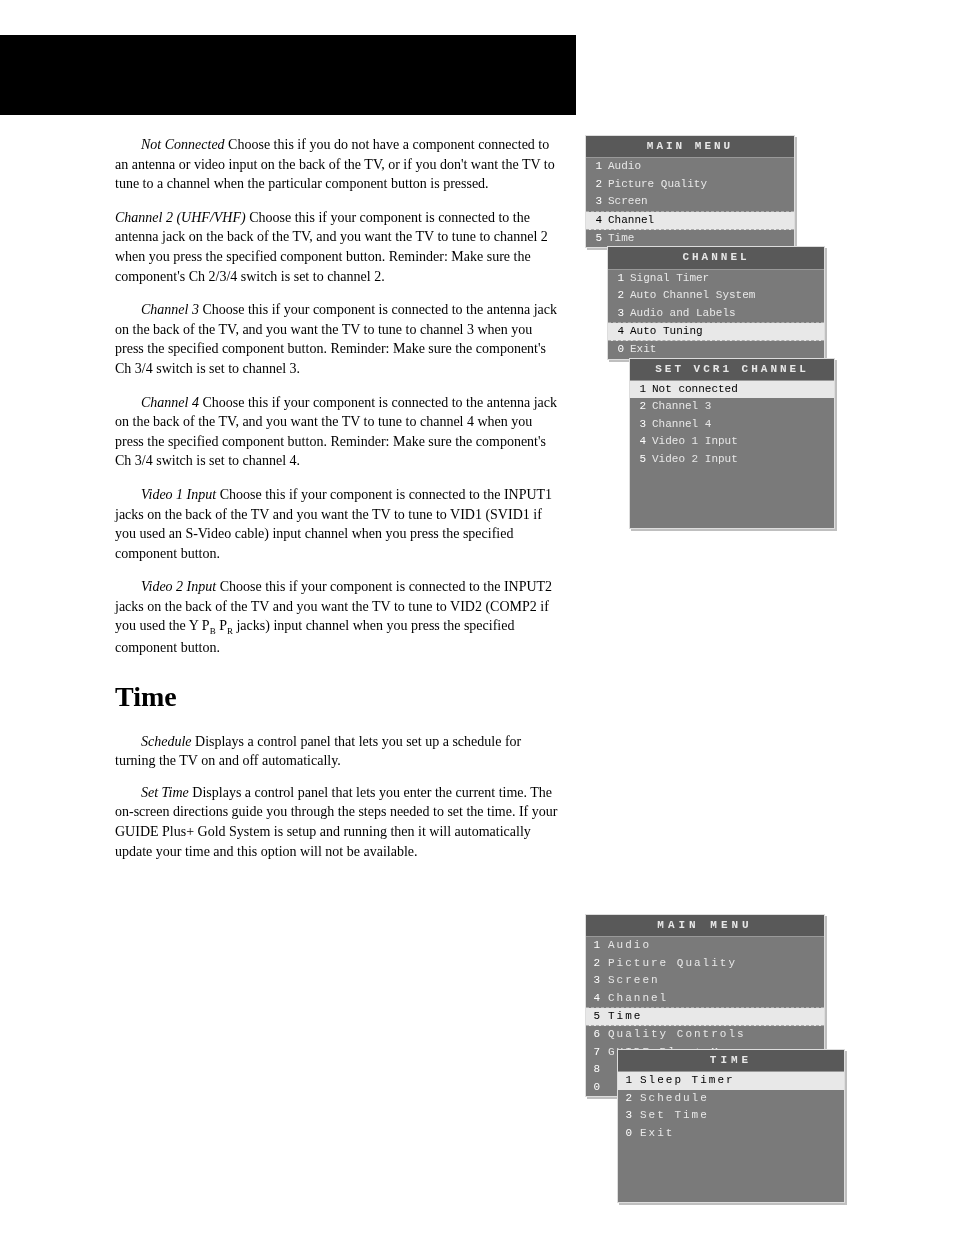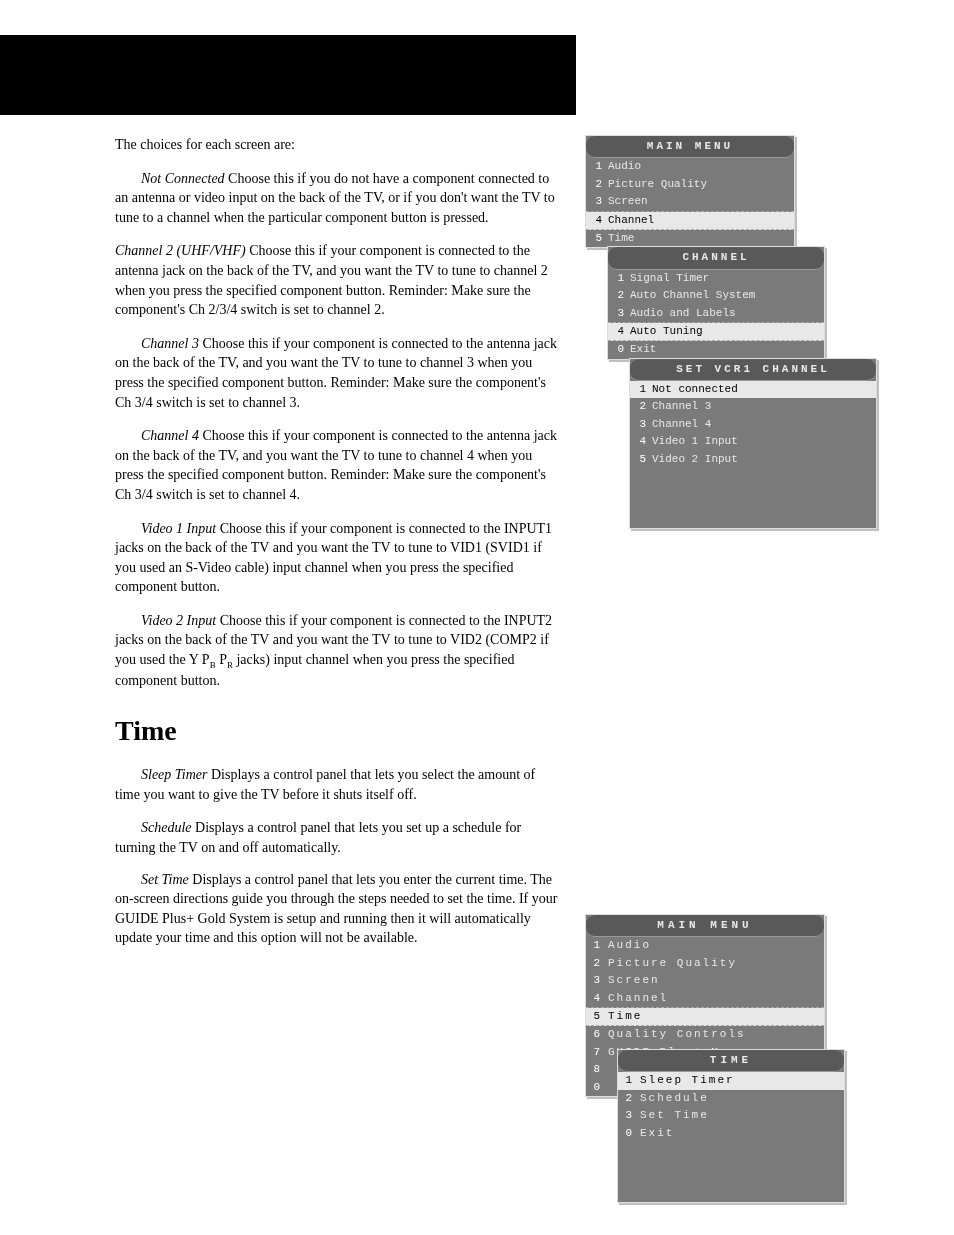--- a/index.html
+++ b/index.html
@@ -49,21 +49,20 @@
     border: 1px solid #ddd;
     box-shadow: 2px 2px 0 rgba(0,0,0,0.25);
   }
   .osd-title {
     background: #595959;
     text-align: center;
     letter-spacing: 3px;
     font-weight: bold;
     padding: 3px 0;
     border-bottom: 1px solid #999;
-    border-radius: 9px;
   }
   .osd-row {
     padding: 1px 6px;
     display: flex;
     gap: 6px;
     white-space: nowrap;
   }
   .osd-row .num { width: 10px; text-align: right; color: #fff; }
   .osd-row.selected {
     background: #e8e8e8;
@@ -88,21 +87,20 @@
   .osd2 .osd-row { letter-spacing: 2px; }
   .sub { font-size: 9px; vertical-align: sub; }
 </style>
 </head>
 <body>
 
 <div class="header-bar"></div>
 
 <div class="content">
   <div class="left-col">
-    <p class="para">The choices for each screen are:</p>
 
     <p class="para">
       <span class="option-term" style="margin-left:26px">Not Connected</span>
       <span>Choose this if you do not have a component connected to an antenna or video input on the back of the TV, or if you don't want the TV to tune to a channel when the particular component button is pressed.</span>
     </p>
 
     <p class="para">
       <span class="option-term" style="">Channel 2 (UHF/VHF)</span>
       <span>Choose this if your component is connected to the antenna jack on the back of the TV, and you want the TV to tune to channel 2 when you press the specified component button. Reminder: Make sure the component's Ch 2/3/4 switch is set to channel 2.</span>
     </p>
@@ -122,24 +120,20 @@
       <span>Choose this if your component is connected to the INPUT1 jacks on the back of the TV and you want the TV to tune to VID1 (SVID1 if you used an S-Video cable) input channel when you press the specified component button.</span>
     </p>
 
     <p class="para">
       <span class="option-term" style="margin-left:26px">Video 2 Input</span>
       <span>Choose this if your component is connected to the INPUT2 jacks on the back of the TV and you want the TV to tune to VID2 (COMP2 if you used the Y P</span><span class="sub">B</span><span> P</span><span class="sub">R</span><span> jacks) input channel when you press the specified component button.</span>
     </p>
 
     <h2 class="time-heading">Time</h2>
 
-    <p class="para">
-      <span class="option-term" style="margin-left:26px">Sleep Timer</span>
-      <span>Displays a control panel that lets you select the amount of time you want to give the TV before it shuts itself off.</span>
-    </p>
 
     <p class="para" style="margin-bottom:12px">
       <span class="option-term" style="margin-left:26px">Schedule</span>
       <span>Displays a control panel that lets you set up a schedule for turning the TV on and off automatically.</span>
     </p>
 
     <p class="para">
       <span class="option-term" style="margin-left:26px">Set Time</span>
       <span>Displays a control panel that lets you enter the current time. The on-screen directions guide you through the steps needed to set the time. If your GUIDE Plus+ Gold System is setup and running then it will automatically update your time and this option will not be available.</span>
     </p>
@@ -191,21 +185,21 @@
               <span class="num">4</span>
               <span>Auto Tuning</span>
             </div>
           <div class="osd-row">
               <span class="num">0</span>
               <span>Exit</span>
             </div>
         </div>
 
         <div class="osd-nested-2">
-          <div class="osd-panel" style="width:248px">
+          <div class="osd-panel" style="width:206px">
             <div class="osd-title">SET VCR1 CHANNEL</div>
             <div class="osd-row selected">
                 <span class="num">1</span>
                 <span>Not connected</span>
               </div>
             <div class="osd-row">
                 <span class="num">2</span>
                 <span>Channel 3</span>
               </div>
             <div class="osd-row">

